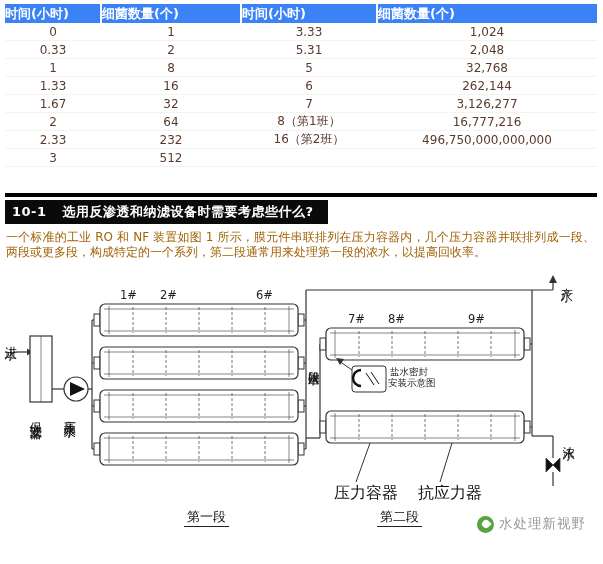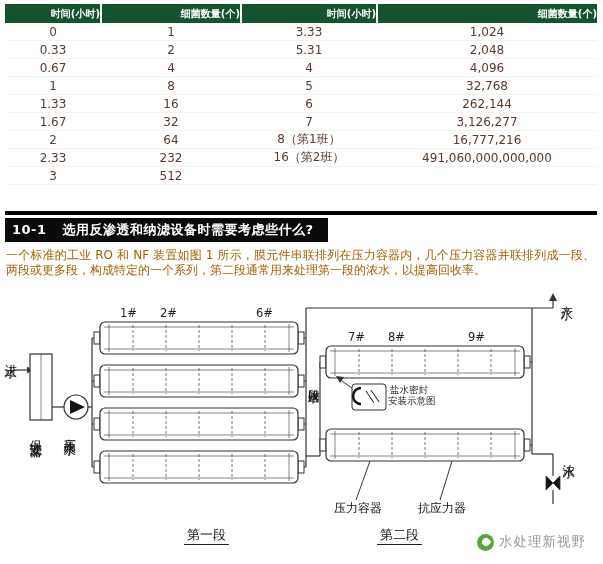--- a/index.html
+++ b/index.html
@@ -3,40 +3,40 @@
 <meta charset="utf-8">
 <style>
   html,body{margin:0;padding:0;}
   body{
     width:603px;height:564px;background:#ffffff;position:relative;overflow:hidden;
     font-family:"DejaVu Sans","Liberation Sans",sans-serif;
   }
   
   table.bact{border-collapse:collapse;table-layout:fixed;width:592px;margin:4px 0 0 5px;}
   table.bact th{
-    background:#14532d;color:#fff;font-size:10px;font-weight:bold;
-    height:19px;padding:0;border-right:2px solid #fff;text-align:right;
+    background:#3b82f6;color:#fff;font-size:13px;font-weight:bold;
+    height:19px;padding:0;border-right:2px solid #fff;text-align:left;
   }
   table.bact th:last-child{border-right:none;}
   table.bact td{
     font-size:12px;color:#5a3a2c;text-align:center;height:17px;padding:0;
     border-bottom:1px solid #f3f3f3;white-space:nowrap;overflow:hidden;
   }
   
   .divider{width:592px;height:4px;background:#000;margin:26px 0 0 5px;}
   .section-bar{
     display:inline-block;background:#0a0a0a;color:#fff;font-size:13px;font-weight:bold;
     padding:3px 14px 3px 7px;margin:3px 0 0 5px;letter-spacing:.5px;white-space:nowrap;
   }
   .section-bar .num{margin-right:16px;margin-top:8px;}
   .intro{margin:6px 8px 0 6px;font-size:12px;line-height:15px;color:#a16207;text-align:justify;}
   
   .diagram{position:relative;width:603px;height:278px;margin-top:12px;}
   .diagram svg{position:absolute;left:0;top:0;}
-  .dlabel{position:absolute;font-size:12px;color:#111;white-space:nowrap;line-height:1.1;}
+  .dlabel{position:absolute;font-size:16px;color:#111;white-space:nowrap;line-height:1.1;}
   .vtext{writing-mode:vertical-rl;text-orientation:upright;letter-spacing:2px;font-size:12.5px;}
   .el-label{font-size:11.5px;color:#222;}
   .underline{border-bottom:1.5px solid #222;padding:0 3px 2px 3px;font-size:13px;}
   .seal-note{font-size:9.5px;color:#222;}
   .watermark{position:absolute;left:477px;top:243px;display:flex;align-items:center;gap:5px;}
   .wm-icon{width:17px;height:17px;border-radius:50%;background:#56a53e;display:inline-block;position:relative;}
   .wm-drop{position:absolute;left:5px;top:4px;width:8px;height:8px;background:#fff;
     border-radius:50% 0 50% 50%;transform:rotate(45deg);}
   .wm-text{font-size:13.5px;color:#9a9a9a;letter-spacing:1px;}
 </style>
@@ -68,26 +68,20 @@
       <td>3.33</td>
       <td>1,024</td>
     </tr>
     <tr>
       <td>0.33</td>
       <td>2</td>
       <td>5.31</td>
       <td>2,048</td>
     </tr>
     <tr>
-      <td>0.67</td>
-      <td>4</td>
-      <td>4</td>
-      <td>4,096</td>
-    </tr>
-    <tr>
       <td>1</td>
       <td>8</td>
       <td>5</td>
       <td>32,768</td>
     </tr>
     <tr>
       <td>1.33</td>
       <td>16</td>
       <td>6</td>
       <td>262,144</td>
@@ -101,21 +95,21 @@
     <tr>
       <td>2</td>
       <td>64</td>
       <td>8（第1班）</td>
       <td>16,777,216</td>
     </tr>
     <tr>
       <td>2.33</td>
       <td>232</td>
       <td>16（第2班）</td>
-      <td>491,060,000,000,000</td>
+      <td>496,750,000,000,000</td>
     </tr>
     <tr>
       <td>3</td>
       <td>512</td>
       <td></td>
       <td></td>
     </tr>
   </tbody>
 </table>
 

